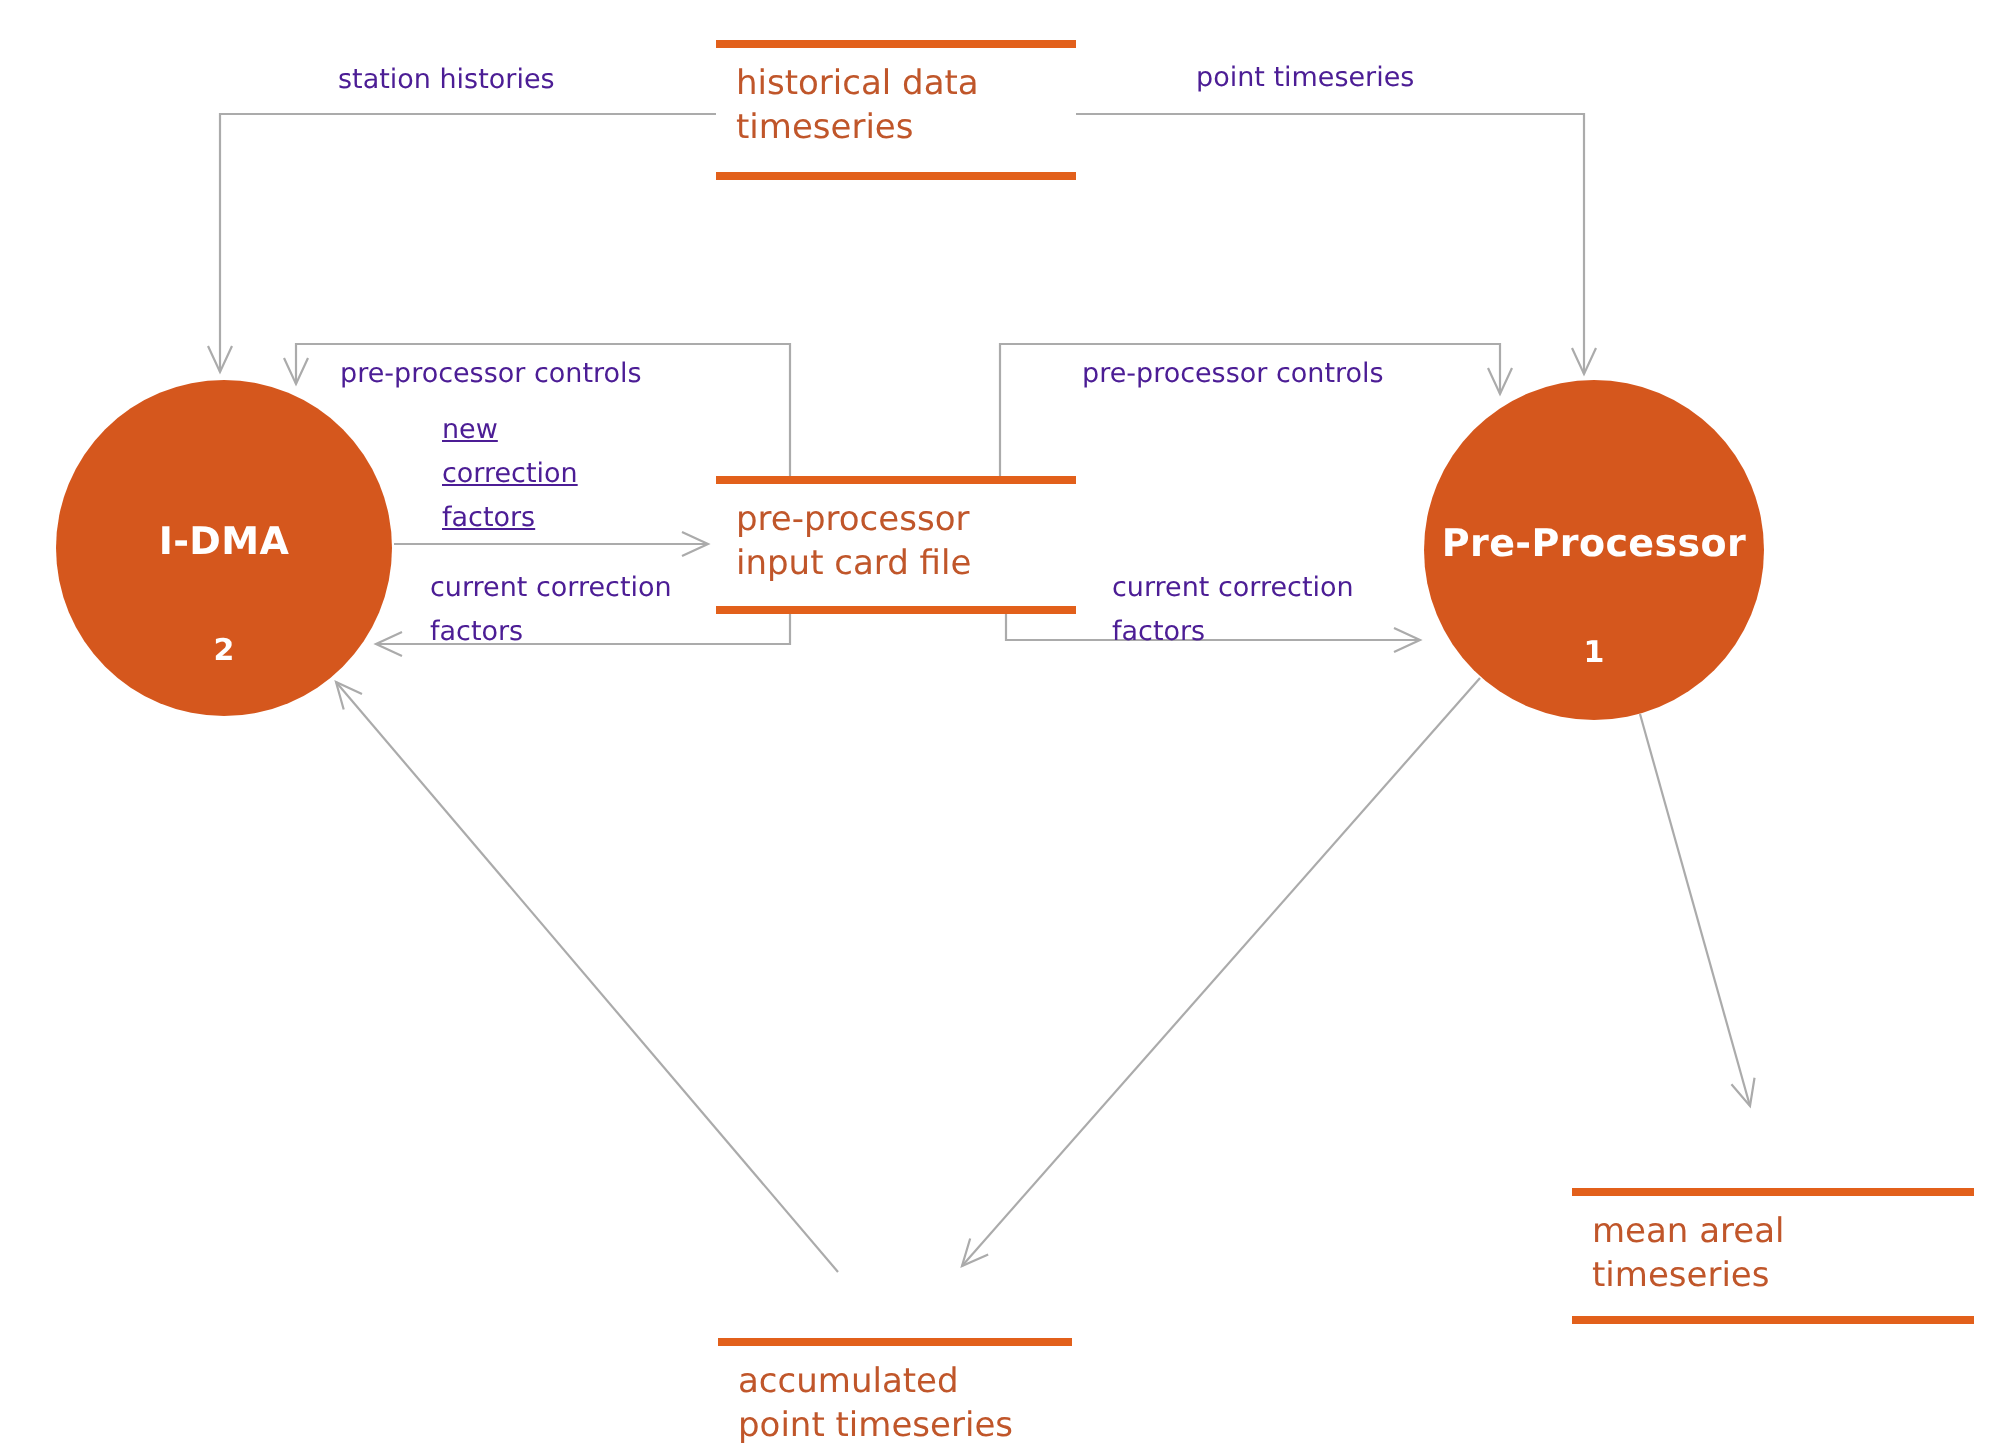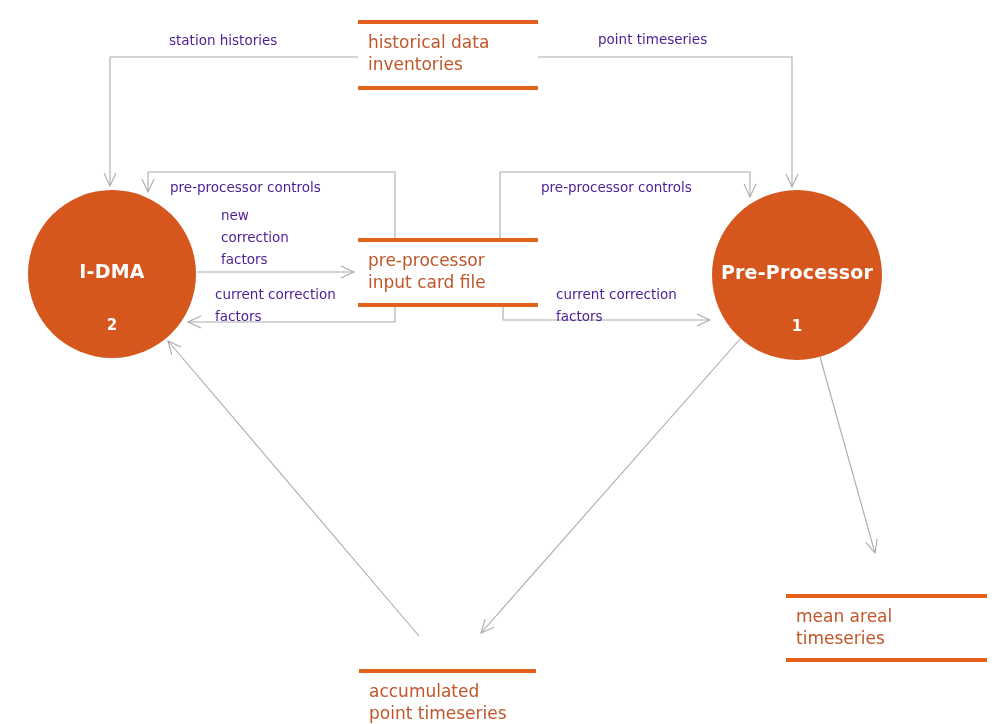--- a/index.html
+++ b/index.html
@@ -97,21 +97,21 @@
     <div class="process-number">2</div>
   </div>
 
   <div class="process" style="left:712px; top:190px; width:170px; height:170px;">
     <div class="process-label">Pre-Processor</div>
     <div class="process-number">1</div>
   </div>
 
   <div class="store" style="left:358px; top:20px; width:180px; height:70px;">
     <span class="store-label">historical data
-inventories</span>
+timeseries</span>
   </div>
 
   <div class="store" style="left:358px; top:238px; width:180px; height:69px;">
     <span class="store-label">pre-processor
 input card file</span>
   </div>
 
   <div class="store" style="left:786px; top:557px; width:201px; height:68px;margin-top:37px;">
     <span class="store-label">mean areal
 timeseries</span>
@@ -123,21 +123,21 @@
   </div>
 
   <div class="flow-label" style="left:169px; top:29px;">station histories</div>
 
   <div class="flow-label" style="left:598px; top:28px;">point timeseries</div>
 
   <div class="flow-label" style="left:170px; top:176px;">pre-processor controls</div>
 
   <div class="flow-label" style="left:541px; top:176px;">pre-processor controls</div>
 
-  <div class="flow-label" style="left:221px; top:204px;">new
+  <div class="flow-label" style="left:221px; top:204px;text-decoration:underline;">new
 correction
 factors</div>
 
   <div class="flow-label" style="left:215px; top:283px;">current correction
 factors</div>
 
   <div class="flow-label" style="left:556px; top:283px;">current correction
 factors</div>
 
 </div>

